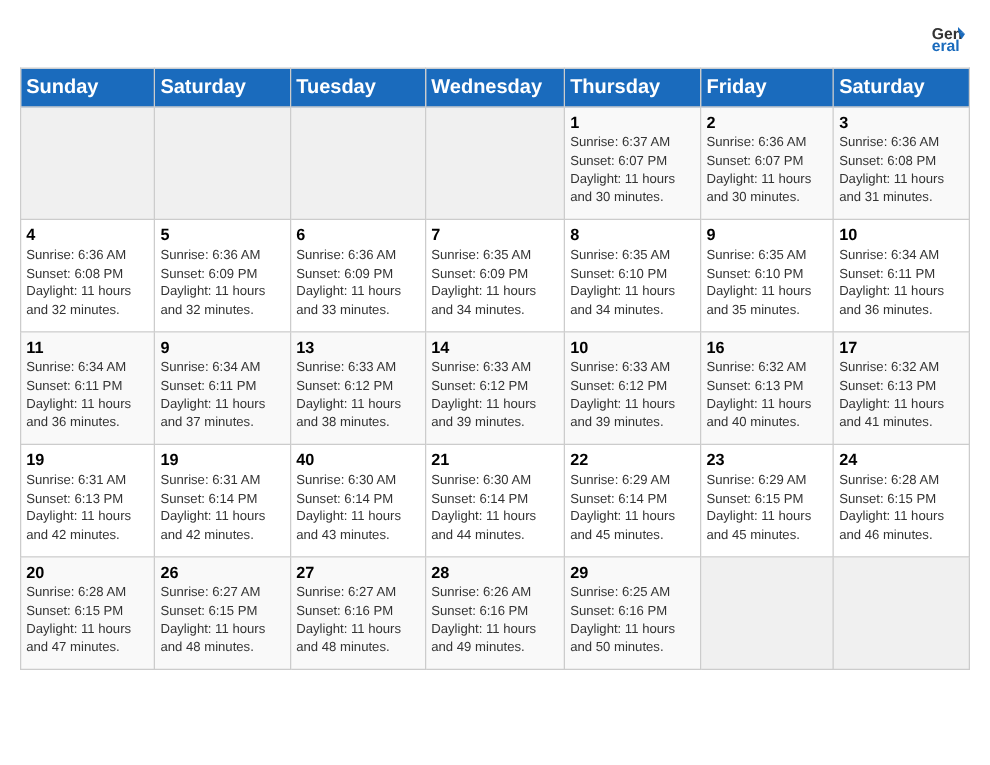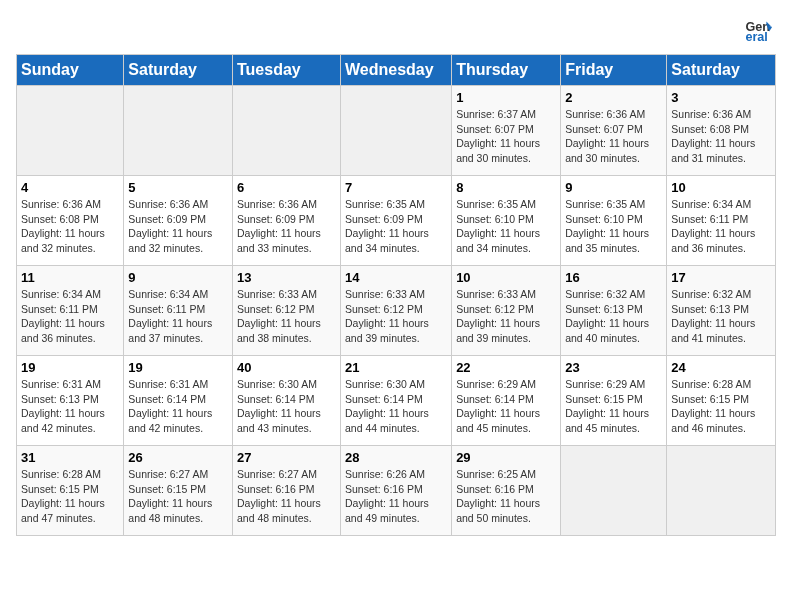--- a/index.html
+++ b/index.html
@@ -228,21 +228,21 @@
           <span class="day-number">23</span>
           <div class="day-info">Sunrise: 6:29 AM<br>Sunset: 6:15 PM<br>Daylight: 11 hours<br>and 45 minutes.</div>
         </td>
         <td>
           <span class="day-number">24</span>
           <div class="day-info">Sunrise: 6:28 AM<br>Sunset: 6:15 PM<br>Daylight: 11 hours<br>and 46 minutes.</div>
         </td>
       </tr>
       <tr>
         <td>
-          <span class="day-number">31</span>
+          <span class="day-number">20</span>
           <div class="day-info">Sunrise: 6:28 AM<br>Sunset: 6:15 PM<br>Daylight: 11 hours<br>and 47 minutes.</div>
         </td>
         <td>
           <span class="day-number">26</span>
           <div class="day-info">Sunrise: 6:27 AM<br>Sunset: 6:15 PM<br>Daylight: 11 hours<br>and 48 minutes.</div>
         </td>
         <td>
           <span class="day-number">27</span>
           <div class="day-info">Sunrise: 6:27 AM<br>Sunset: 6:16 PM<br>Daylight: 11 hours<br>and 48 minutes.</div>
         </td>

